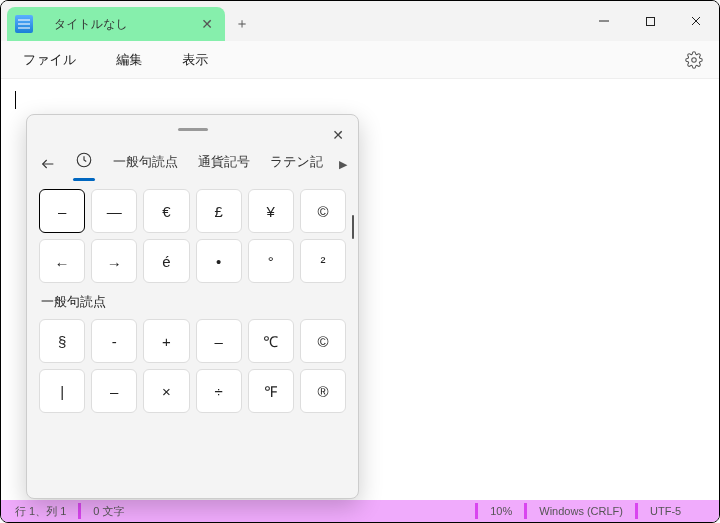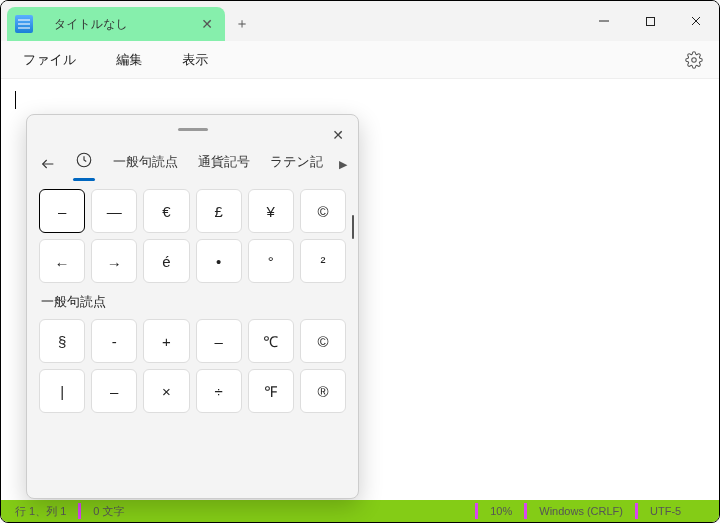--- a/index.html
+++ b/index.html
@@ -17,21 +17,21 @@
   .winbtn svg { stroke:#222; stroke-width:1; fill:none; }
   
   .menubar { height: 38px; background:#fafafa; display:flex; align-items:center; padding:0 10px; gap: 16px; border-bottom:1px solid #eee;}
   .menuitem { padding:6px 12px; font-size:13px; color:#222; border-radius:4px;}
   .mb-spacer { flex:1; }
   .settings-btn { width:30px; height:30px; display:flex; align-items:center; justify-content:center; color:#555;}
   
   .edit-area { position:absolute; left:0; right:0; top:78px; bottom:22px; background:#fff; padding:12px 14px;}
   .caret { width:1px; height:18px; background:#000; }
   
-  .statusbar { position:absolute; left:0; right:0; bottom:0; height:22px; background:#84cc16; display:flex; align-items:center; font-size:11px; color:#555; }
+  .statusbar { position:absolute; left:0; right:0; bottom:0; height:22px; background:#f0abfc; display:flex; align-items:center; font-size:11px; color:#555; }
   .stat { padding:0 12px; border-left:3px solid #d946ef; height:16px; display:flex; align-items:center;}
   .stat.first { border-left:none; padding-left:14px; }
   .stat.grow { flex:1; border-left:none;}
   
   .ime { position:absolute; left:25px; top:113px; width:333px; height:385px; background:#f4f4f4; border:1px solid #ccc; border-radius:8px; box-shadow:0 8px 24px rgba(0,0,0,.2); display:flex; flex-direction:column;}
   .ime-drag { height:18px; display:flex; justify-content:center; align-items:flex-end;}
   .ime-drag .bar { width:30px; height:3px; background:#999; border-radius:2px; margin-bottom:2px;}
   .ime-close { position:absolute; right:6px; top:6px; width:28px; height:28px; display:flex; align-items:center; justify-content:center; color:#444; font-size:14px; border-radius:4px;}
   .ime-tabbar { display:flex; align-items:center; padding:12px 8px 6px 8px; gap:8px; font-size:13px; color:#333;}
   .ime-back { width:26px; height:26px; display:flex; align-items:center; justify-content:center; }

